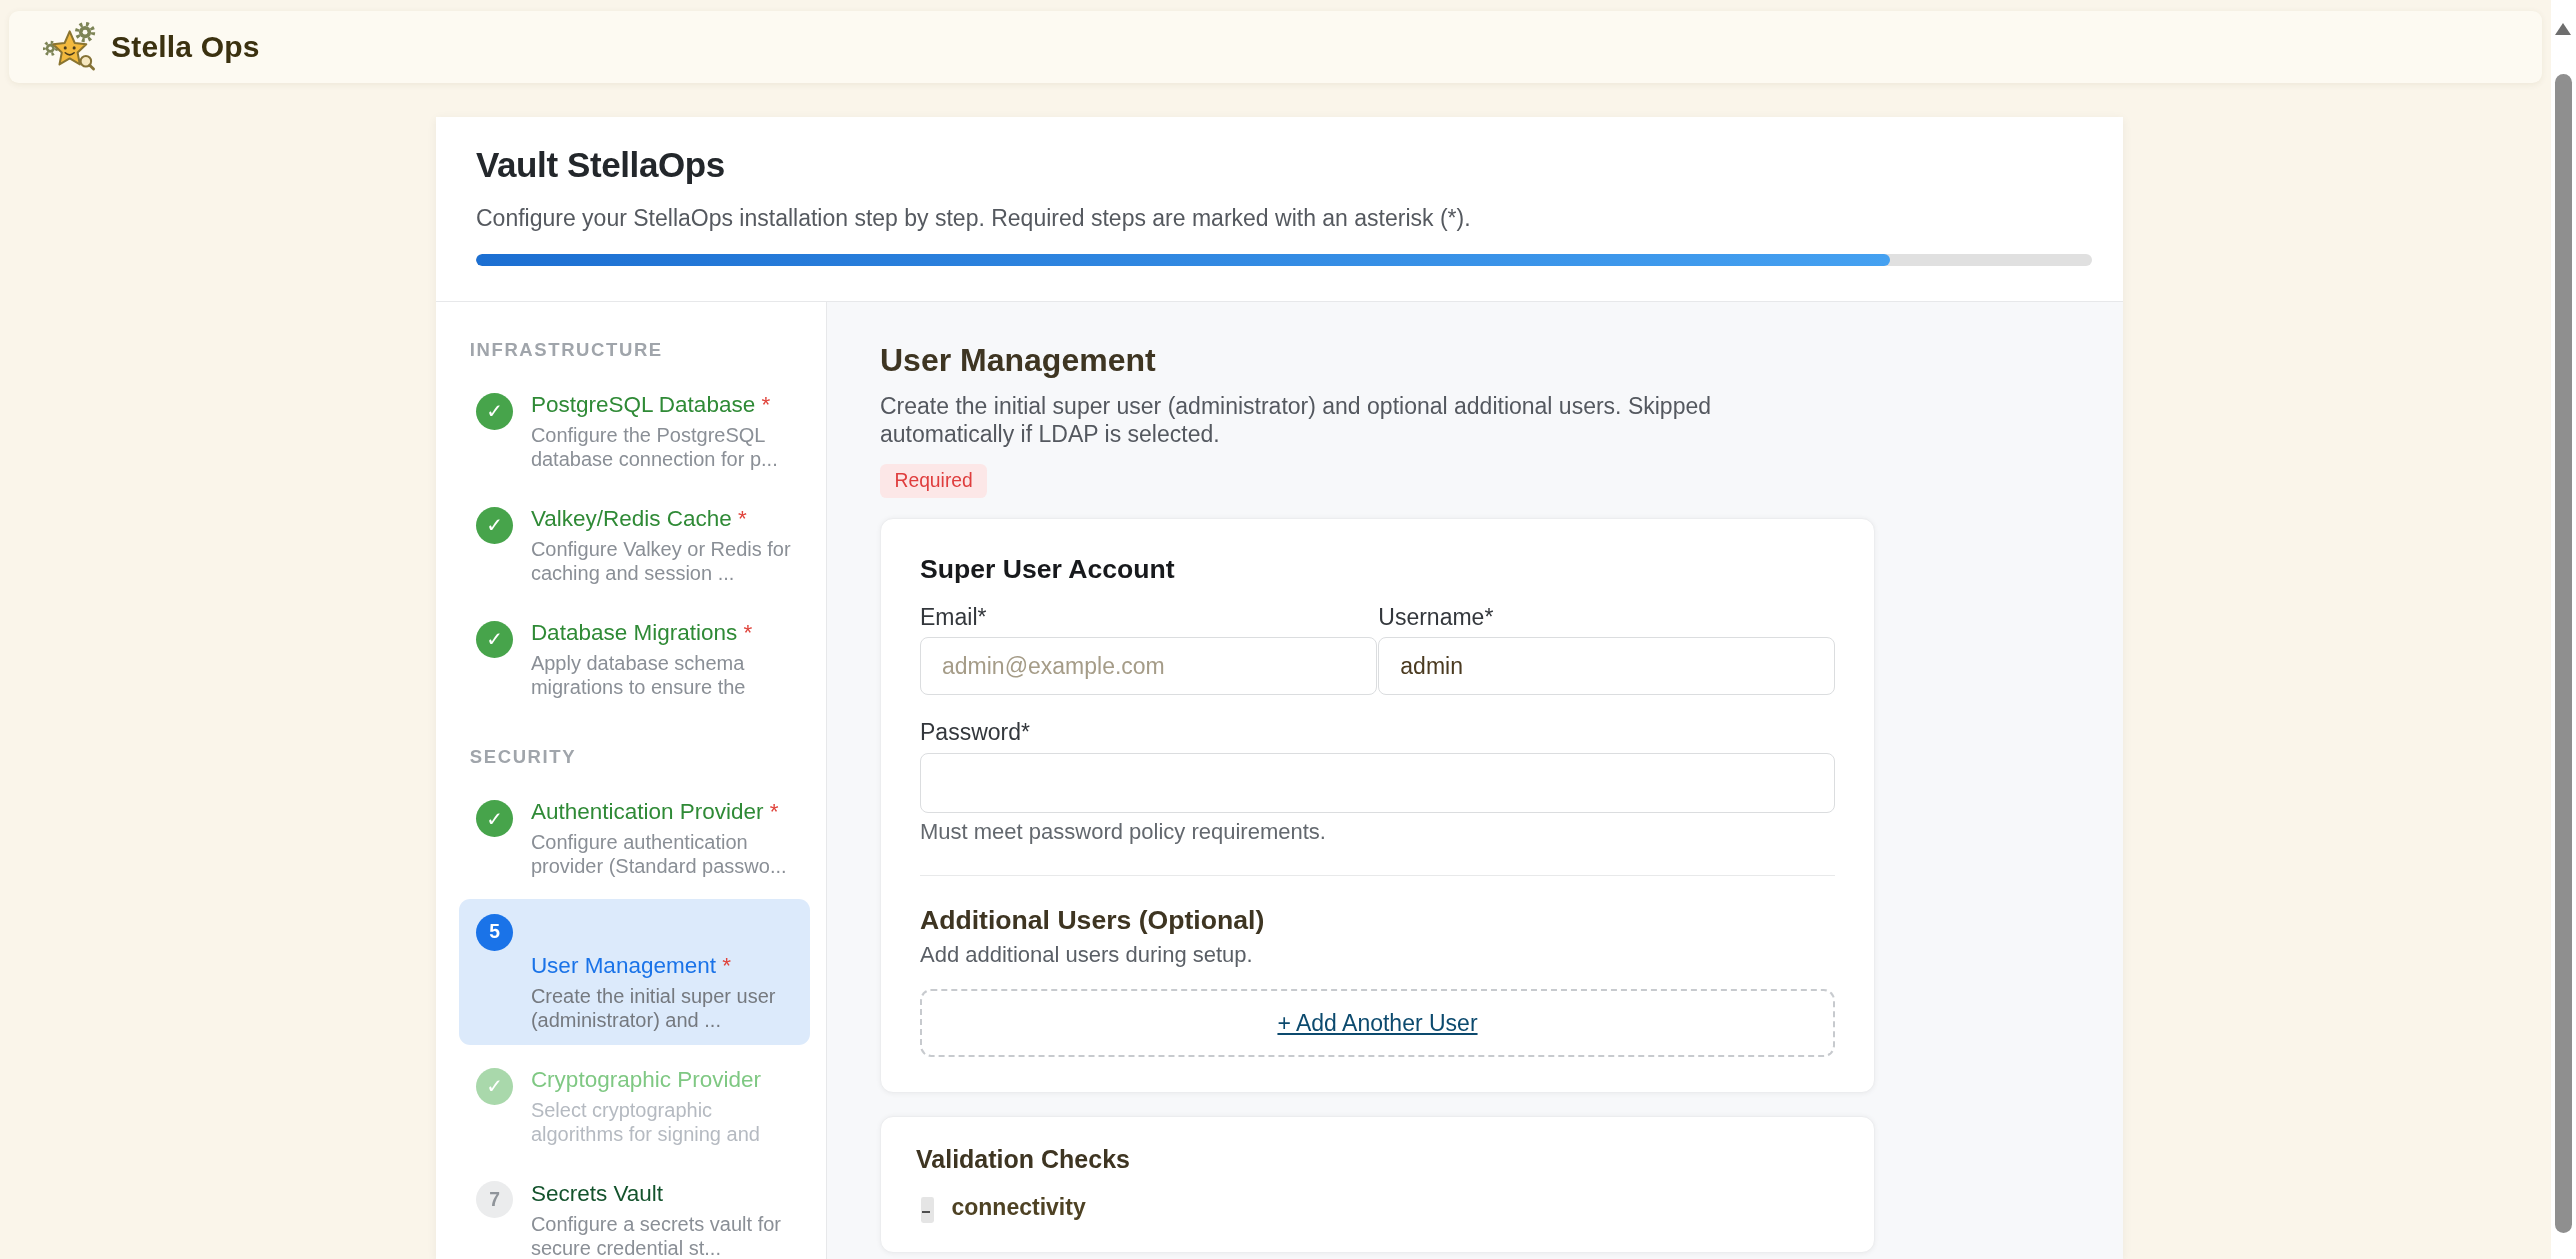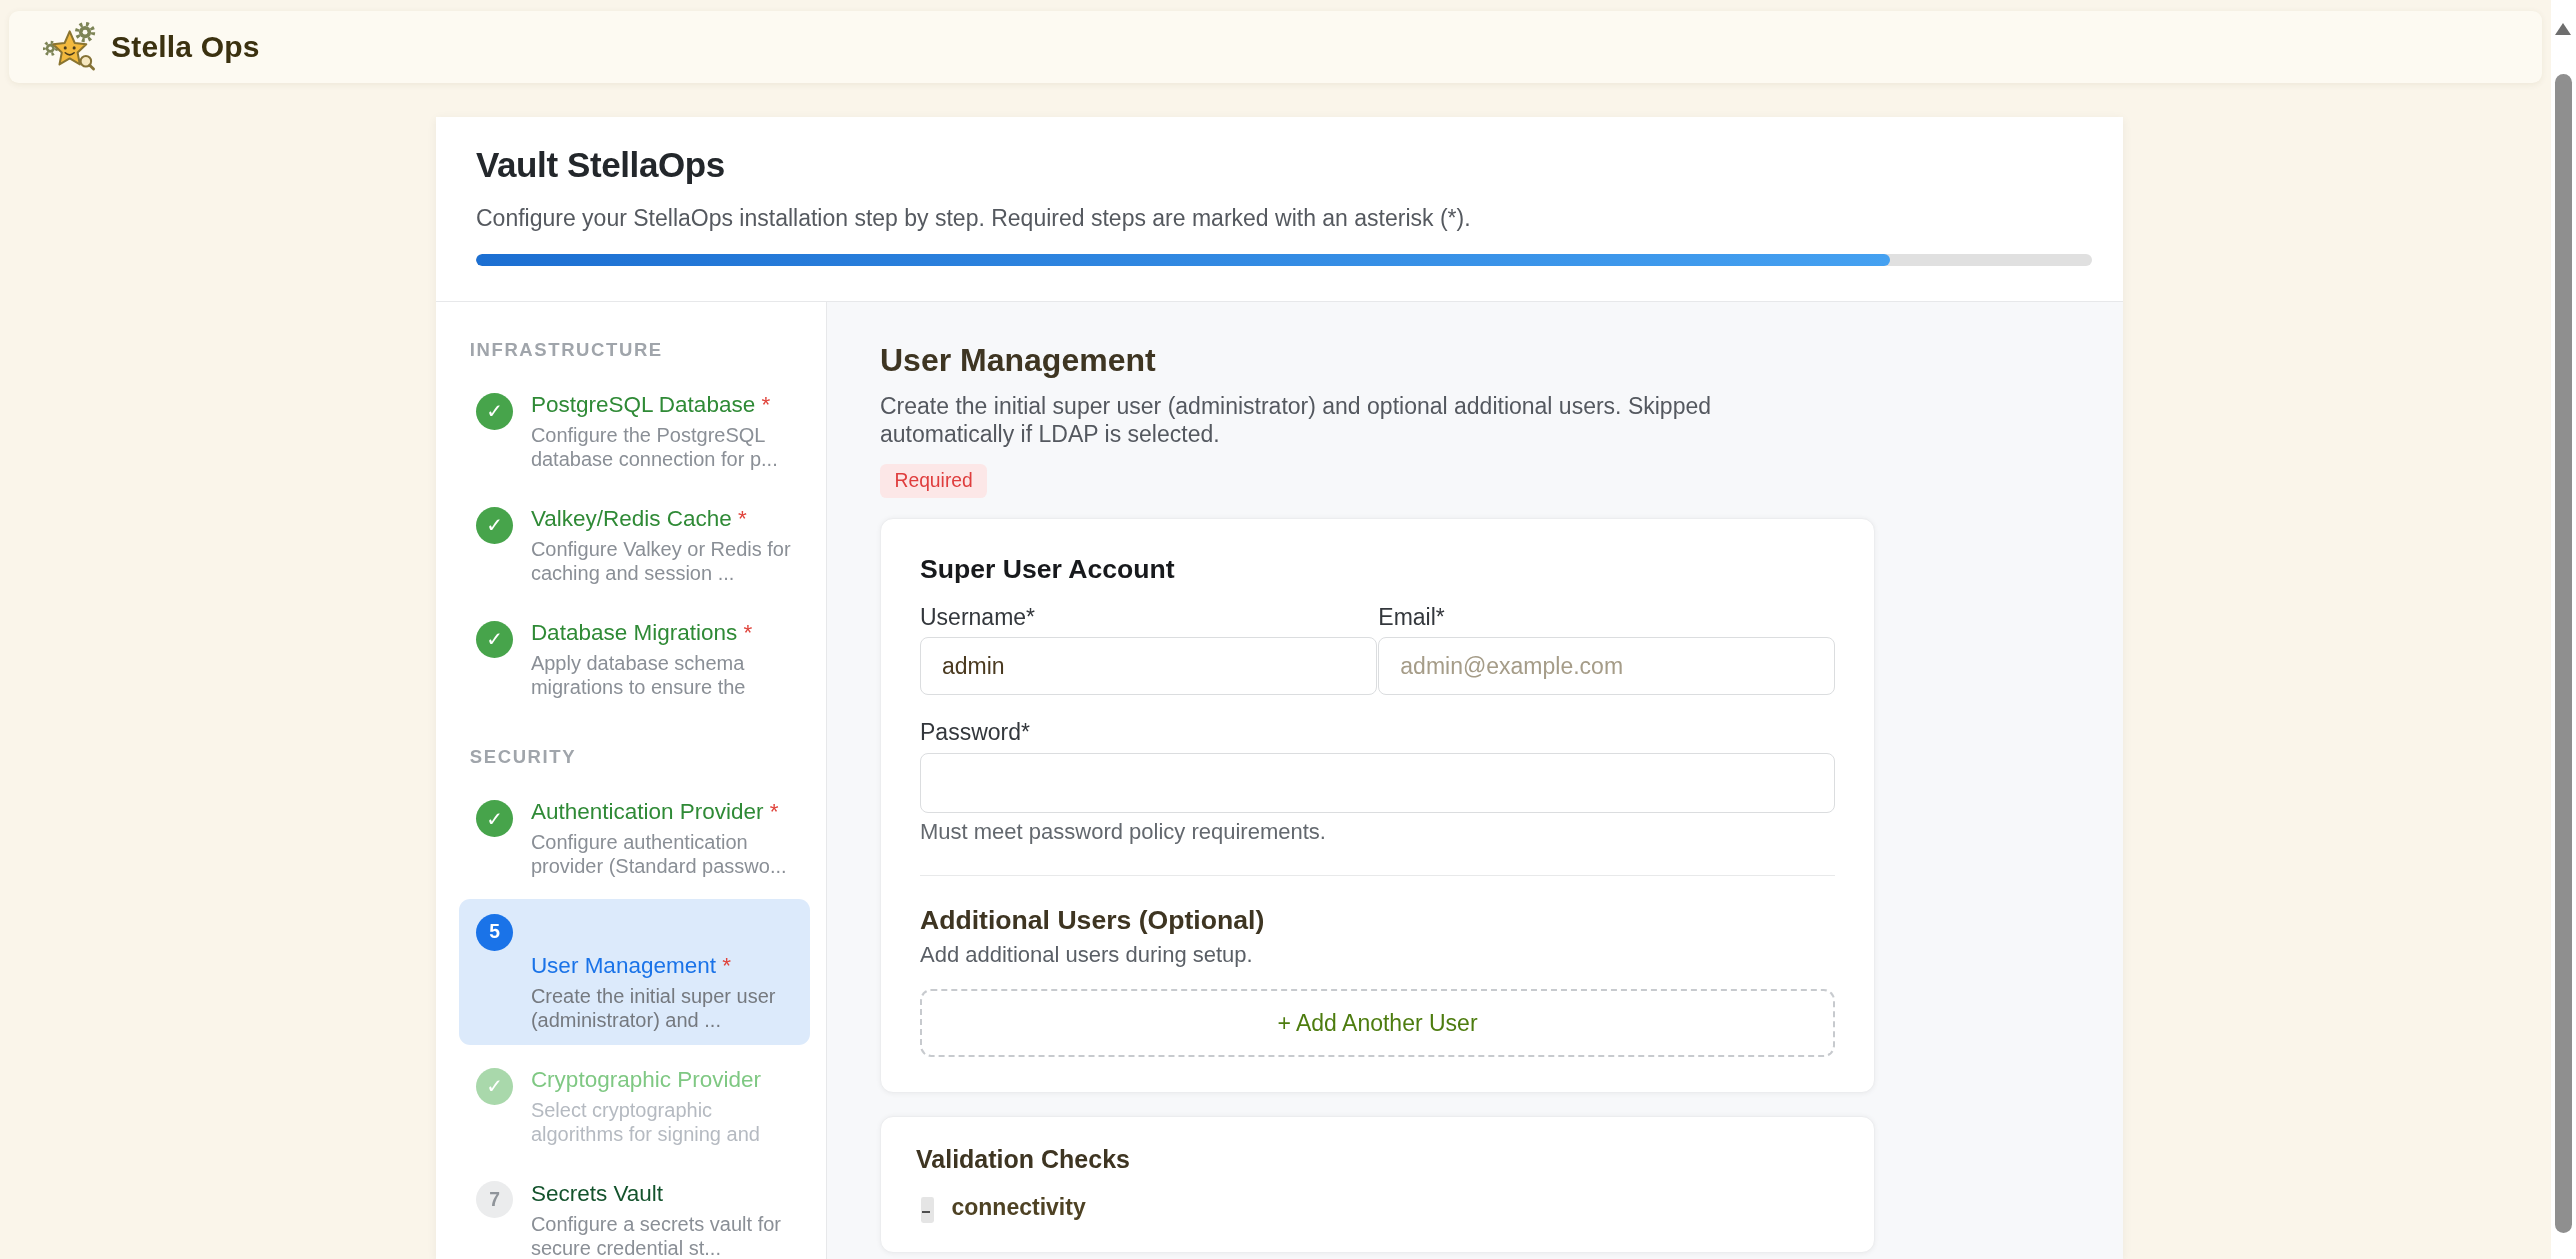--- a/index.html
+++ b/index.html
@@ -103,21 +103,21 @@
   .ti::placeholder { color:#A59C88; opacity:1; }
   .pw-block { margin-top:24px; }
   .ti.pw { height:60px; }
   .hint { margin-top:6.4px; font-size:22px; line-height:26.6px; color:#63686E; }
   .divider { margin-top:29px; border:none; border-top:1.6px solid #E8E9EA; }
   .add-head { margin-top:29px; }
   .add-sub { margin-top:6.4px; font-size:22px; color:#5A5F66; }
   .dashed-btn {
     margin-top:21px; width:100%; height:68px; background:#fff;
     border:2.4px dashed #C7CACE; border-radius:11.3px;
-    font-size:23px; color:#4d7c0f; font-family:inherit; cursor:pointer;
+    font-size:23px; color:#0c4a6e; font-family:inherit; cursor:pointer;text-decoration:underline;
   }
   .panel.validation { margin-top:22.5px; padding:29px 35px; }
   .panel.validation h3 { font-size:25px; line-height:27px; }
   .check-row { margin-top:21px; display:flex; align-items:flex-start; }
   .check-glyph {
     width:13px; height:26px; background:#E5E5E5; border-radius:2.4px; margin:3.2px 17.7px 0 4.8px;
     position:relative; flex:0 0 auto;
   }
   .check-glyph::after {
     content:""; position:absolute; left:1.6px; top:13.7px; width:7.2px; height:2.4px; background:#4F4F4F;
@@ -251,26 +251,26 @@
       <h2>User Management</h2>
       <p class="lead">Create the initial super user (administrator) and optional additional users. Skipped automatically if LDAP is selected.</p>
       <span class="req-badge">Required</span>
 
       
       <div class="panel super">
         <h3>Super User Account</h3>
 
         <div class="form-grid">
           <div class="form-col">
+            <div class="field-label">Email*</div>
+            <input class="ti" type="text" placeholder="admin@example.com" style="">
+          </div>
+          <div class="form-col">
             <div class="field-label">Username*</div>
             <input class="ti" type="text" value="admin" style="">
-          </div>
-          <div class="form-col">
-            <div class="field-label">Email*</div>
-            <input class="ti" type="text" placeholder="admin@example.com" style="">
           </div>
         </div>
 
         <div class="pw-block">
           <div class="field-label">Password*</div>
           <input class="ti pw" type="password" style="">
           <p class="hint">Must meet password policy requirements.</p>
         </div>
 
         <hr class="divider">

